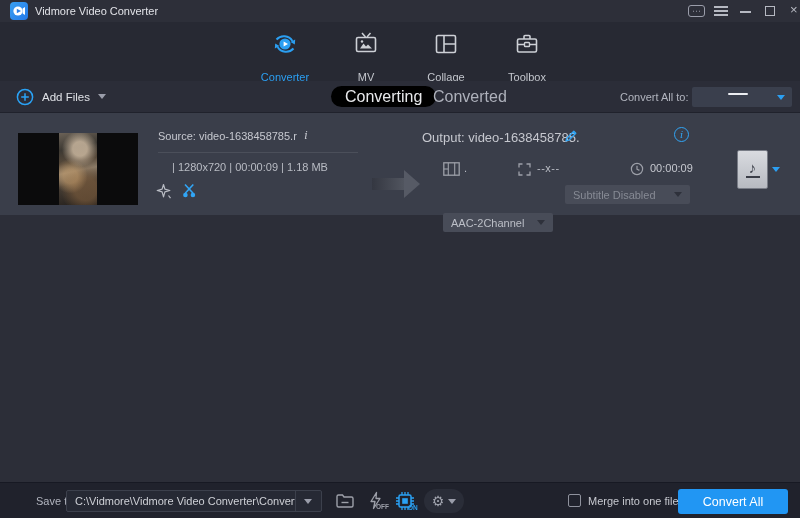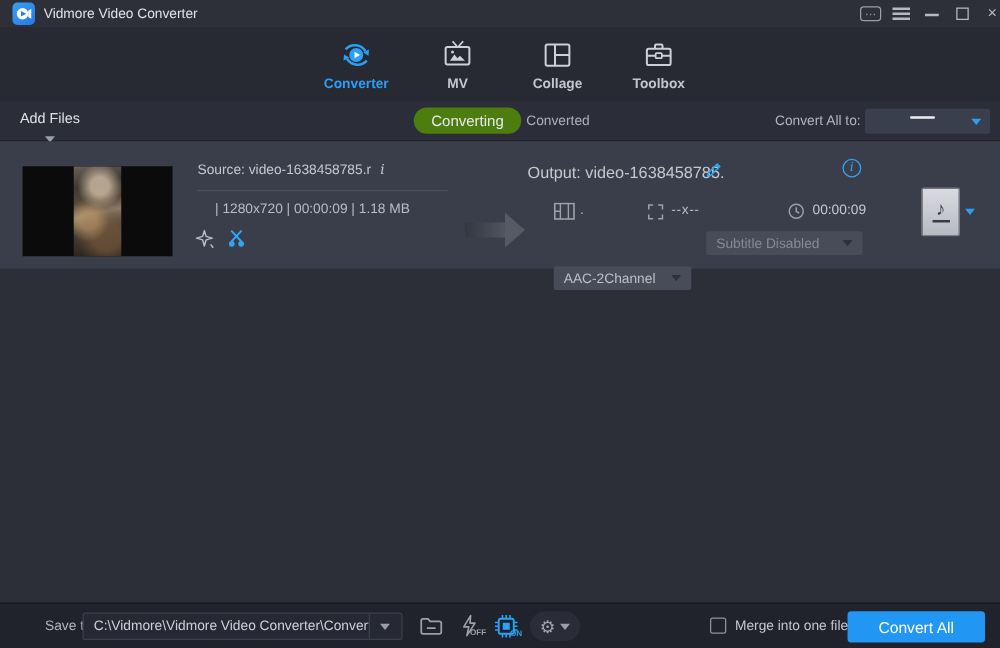--- a/index.html
+++ b/index.html
@@ -23,34 +23,34 @@
   .menu-lines { left:714px; top:6px; width:14px; }
   .menu-lines span { display:block; height:2px; background:#b6b9c2; margin-bottom:2px; }
   .min-line { left:740px; top:11px; width:11px; height:2px; background:#b6b9c2; }
   .max-box { left:765px; top:6px; width:10px; height:10px; border:1px solid #b6b9c2; }
   .close-x { left:790px; top:2px; font-size:13px; color:#b6b9c2; }
 
   
   .navbar { left:0; top:22px; width:800px; height:59px; background:#272933; }
   .nav-tab { top:8px; width:72px; display:flex; flex-direction:column; align-items:center; cursor:pointer; }
   .nav-tab .ico { height:28px; display:flex; align-items:center; justify-content:center; }
-  .nav-label { font-size:11px; color:#c3c6cd; margin-top:3px;font-weight:bold; }
+  .nav-label { font-size:11px; color:#c3c6cd; margin-top:13px; }
   .nav-label.active { color:#2b9ff2; }
   .nav-underline { left:256px; top:77px; width:58px; height:3px; background:#2b9ff2; border-radius:1px; }
 
   
   .toolbar { left:0; top:81px; width:800px; height:32px; background:#2b2d38; border-bottom:1px solid #20222c; }
-  .addfiles { left:16px; top:0; height:31px; display:flex; align-items:center; gap:8px; cursor:pointer;flex-direction:column; }
+  .addfiles { left:16px; top:0; height:31px; display:flex; align-items:center; gap:8px; cursor:pointer; }
   .addfiles-label { font-size:11.5px; color:#dfe1e6; }
   .caret { width:0; height:0; border-left:4px solid transparent; border-right:4px solid transparent; border-top:5px solid #9a9daa; }
   .caret.blue { border-top-color:#2b9ff2; }
   .caret.dark { border-top-color:#2e313b; }
-  .pill { left:331px; top:5px; height:21px; padding:0 14px; border-radius:11px; background:#4d7c0f;
-    font-size:12px; color:#e8e9ec; display:flex; align-items:center; cursor:pointer; }
-  .tab-converted { left:421px; top:0; height:31px; display:flex; align-items:center; font-size:11px; color:#aeb1bb; cursor:pointer; }
+  .pill { left:331px; top:5px; height:21px; padding:0 14px; border-radius:11px; background:#000000;
+    font-size:16px; color:#e8e9ec; display:flex; align-items:center; cursor:pointer; }
+  .tab-converted { left:433px; top:0; height:31px; display:flex; align-items:center; font-size:16px; color:#aeb1bb; cursor:pointer; }
   .cvt-label { left:620px; top:0; height:31px; display:flex; align-items:center; font-size:11px; color:#b2b5bf; }
   .cvt-dd { left:692px; top:6px; width:100px; height:20px; background:#3a3f4d; border-radius:2px; cursor:pointer; }
   .cvt-dd .dash { position:absolute; left:36px; top:6px; width:20px; height:2px; background:#eceef2; border-radius:1px; }
   .cvt-dd .caret { position:absolute; right:7px; top:8px; }
 
   
   .filerow { left:0; top:113px; width:800px; height:102px; background:#3a3e4a; }
   .thumb { left:18px; top:20px; width:120px; height:72px; background:#0b0b0c; overflow:hidden; }
   .thumb-strip { position:absolute; left:41px; top:0; width:38px; height:72px;
     background:

